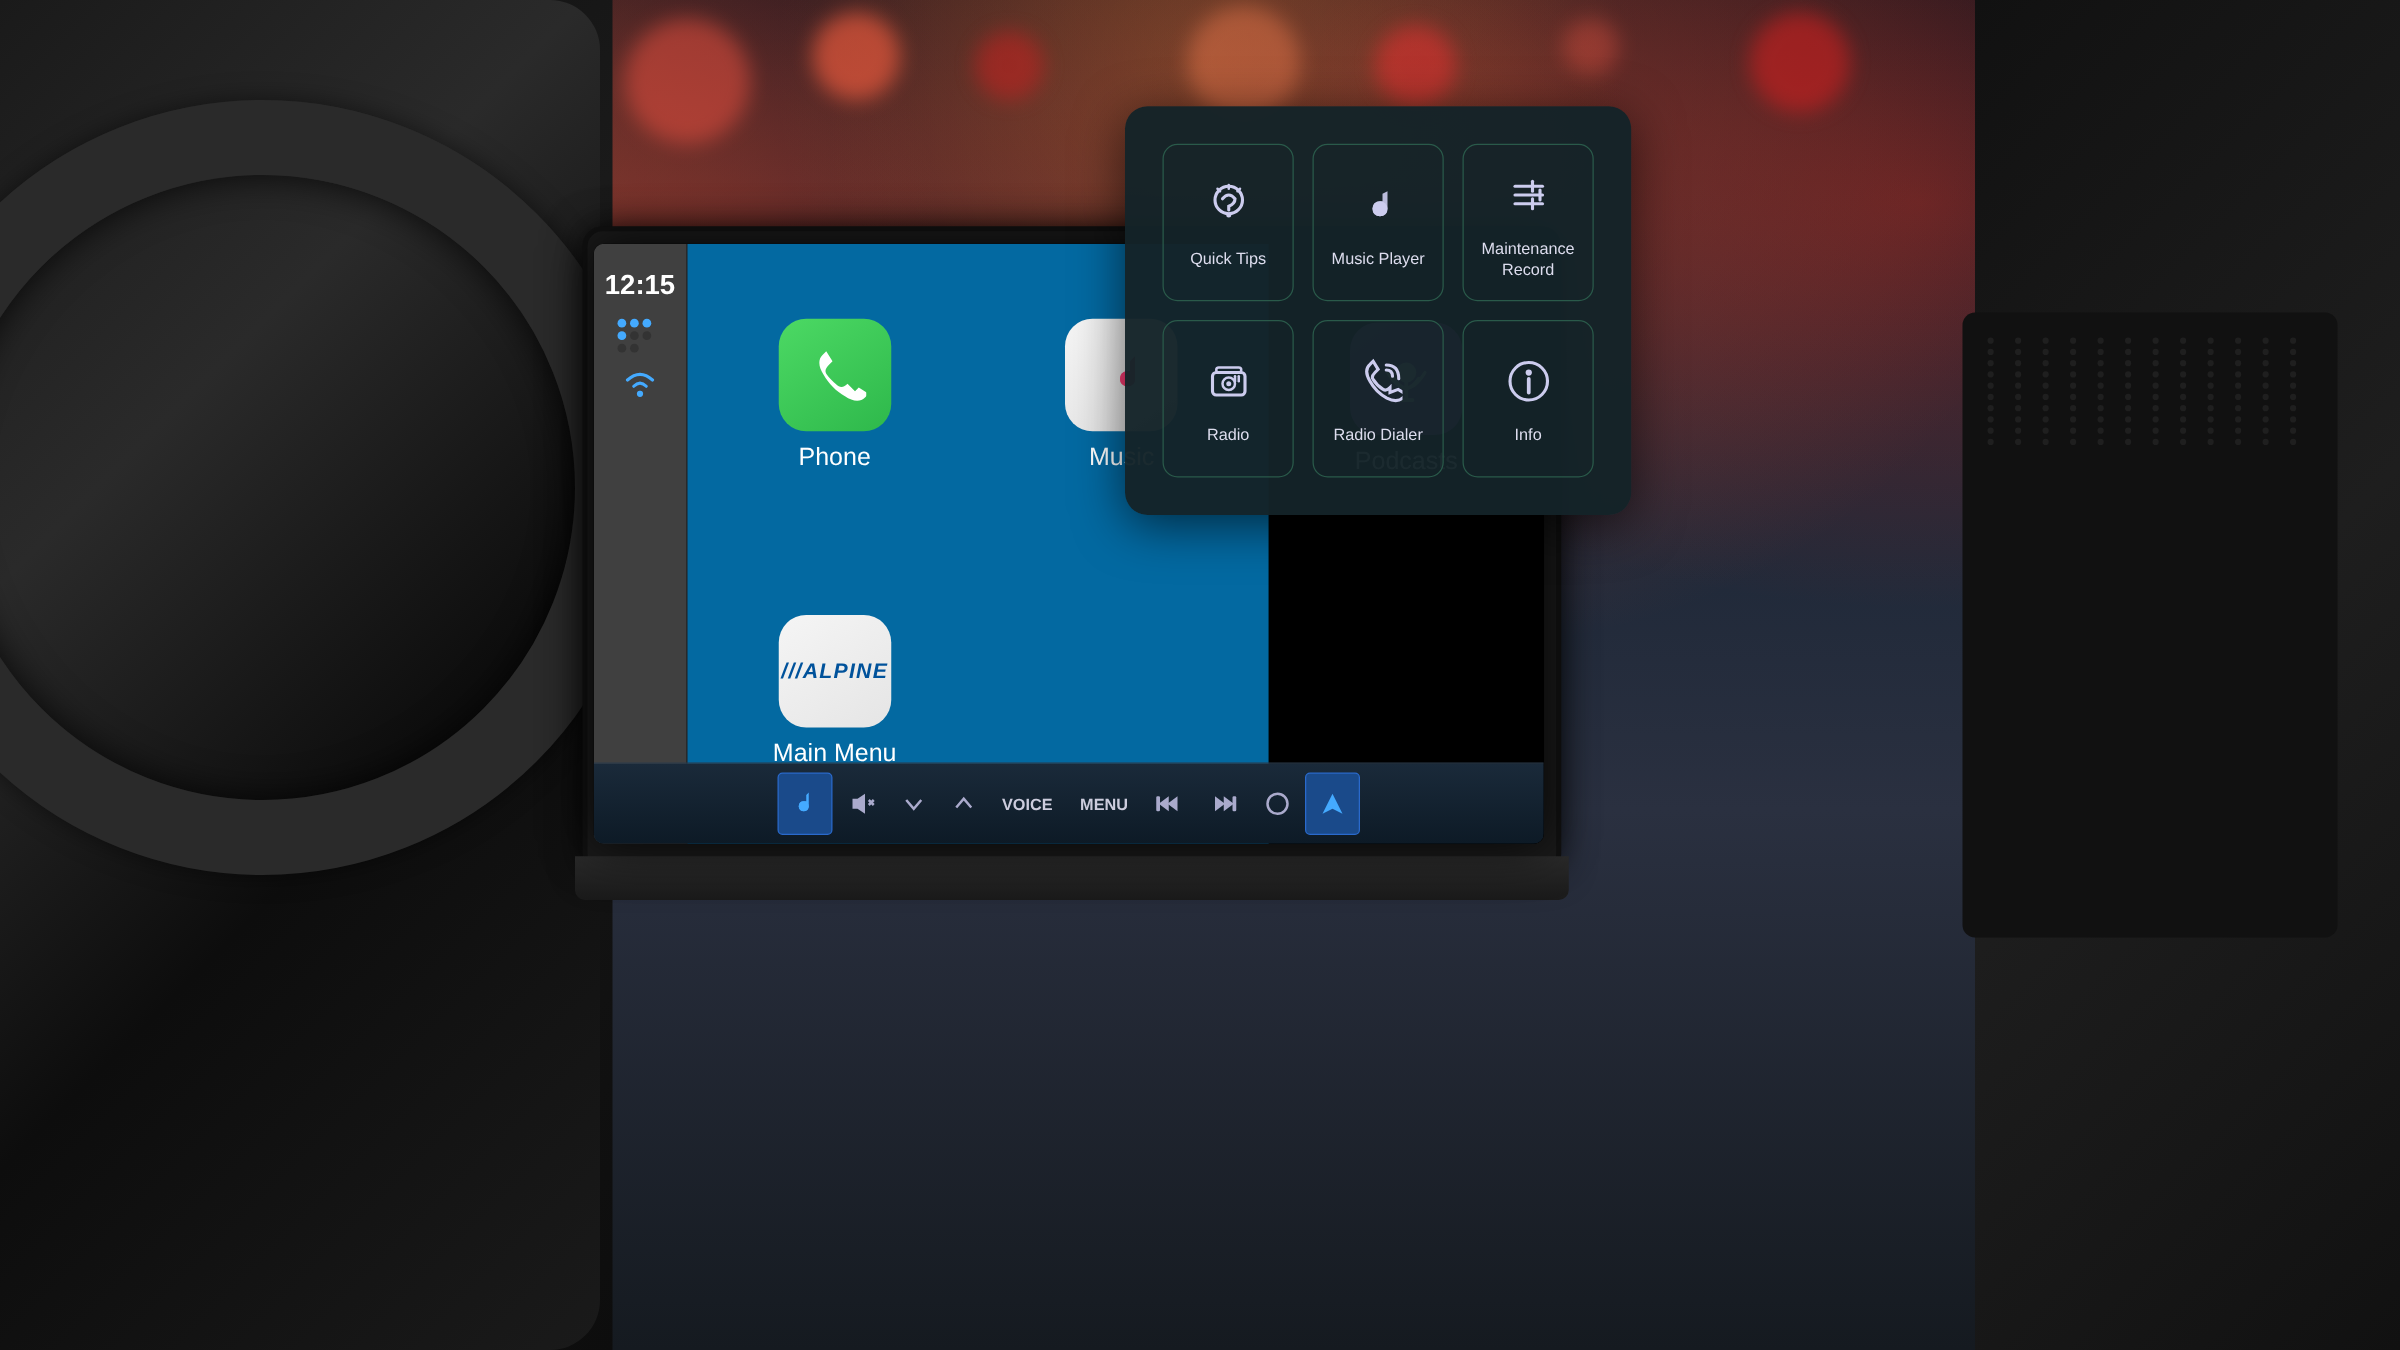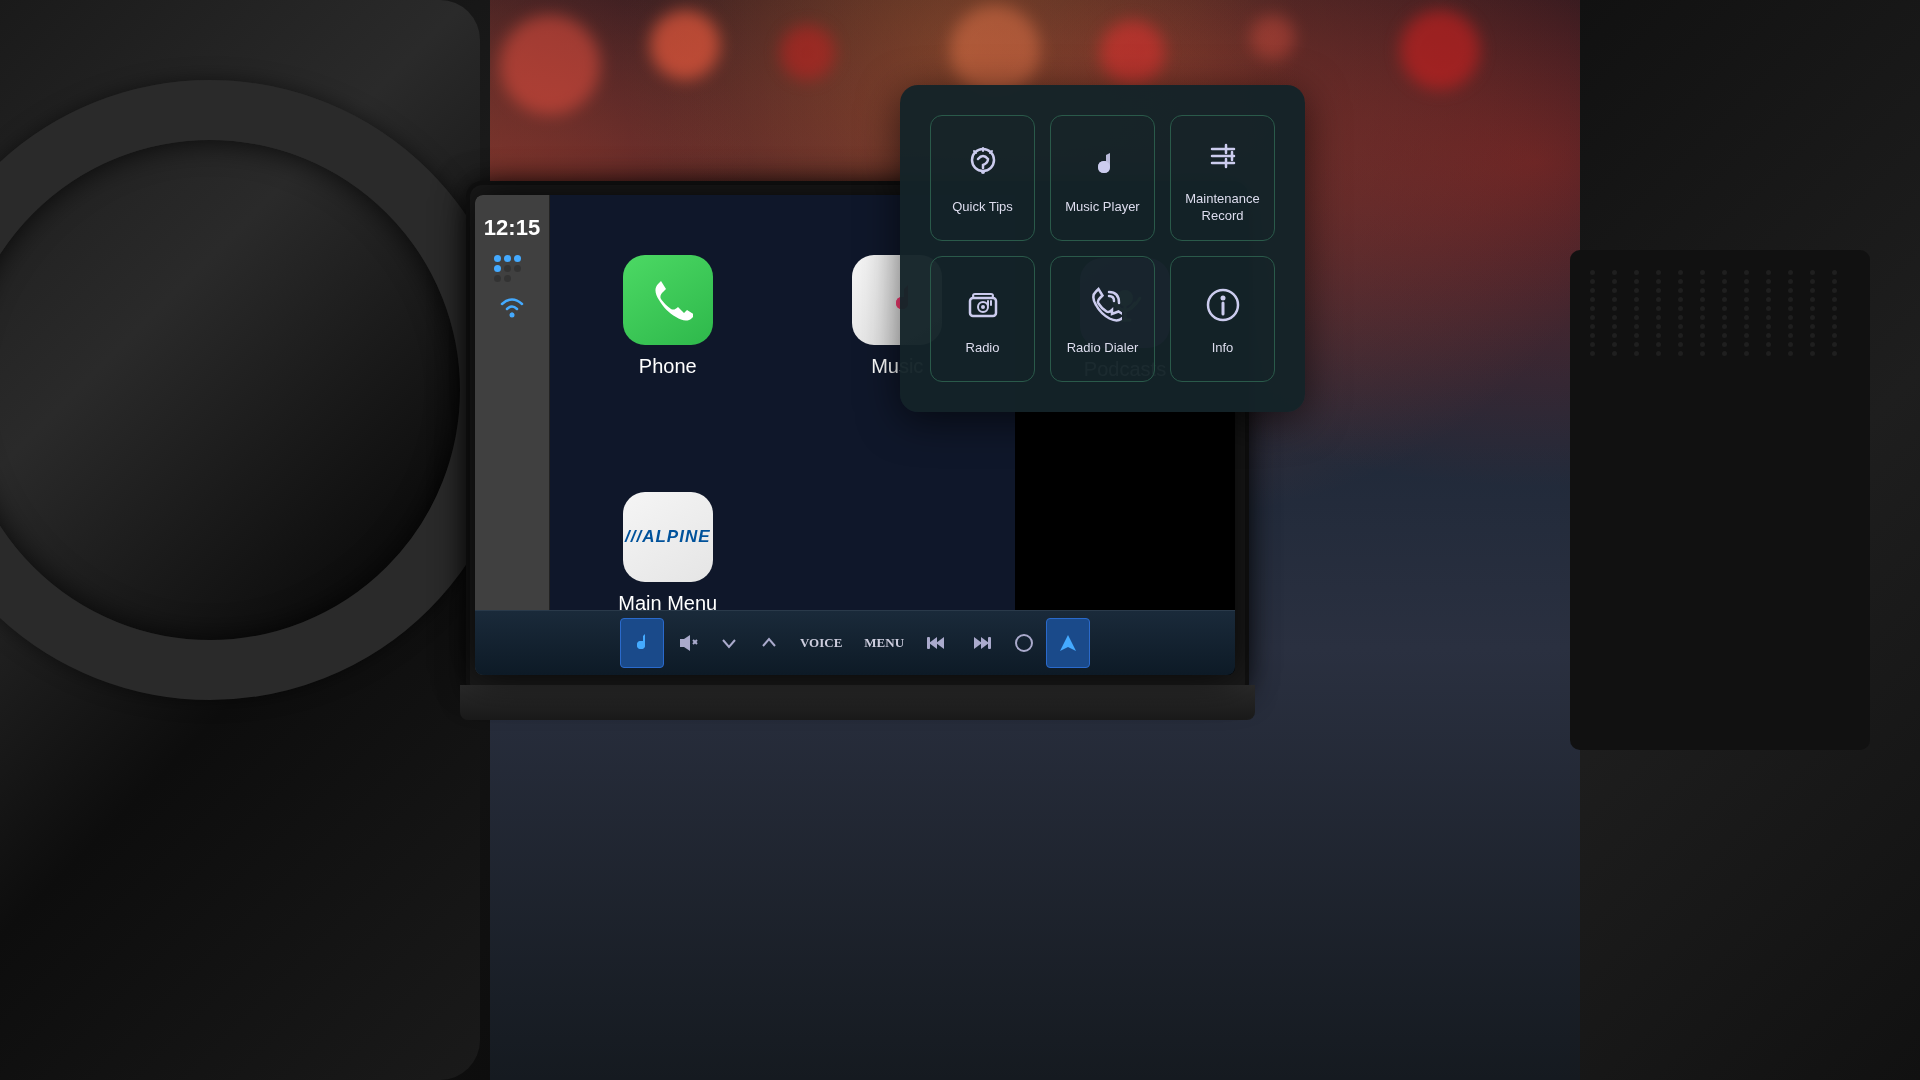--- a/index.html
+++ b/index.html
@@ -144,21 +144,21 @@
     }
 
     
     .screen-content {
       flex: 1;
       display: grid;
       grid-template-columns: 1fr 1fr;
       grid-template-rows: 1fr 1fr;
       gap: 14px;
       padding: 10px;
-      background: #0f172a;
+      background: #0369a1;
     }
 
     .app-icon {
       display: flex;
       flex-direction: column;
       align-items: center;
       justify-content: center;
       gap: 10px;
       cursor: pointer;
       border-radius: 12px;
@@ -243,21 +243,20 @@
     .ctrl-btn.active {
       background: #1a4a8a;
       color: #4af;
       border: 1px solid #2a6acc;
     }
 
     .ctrl-btn.text-btn {
       font-size: 13px;
       font-weight: bold;
       color: #ccd;
-      font-family: Liberation Serif, serif;
     }
 
     
     .popup-menu {
       position: absolute;
       top: 85px;
       left: 900px;
       width: 405px;
       background: rgba(20, 35, 40, 0.97);
       border-radius: 18px;

